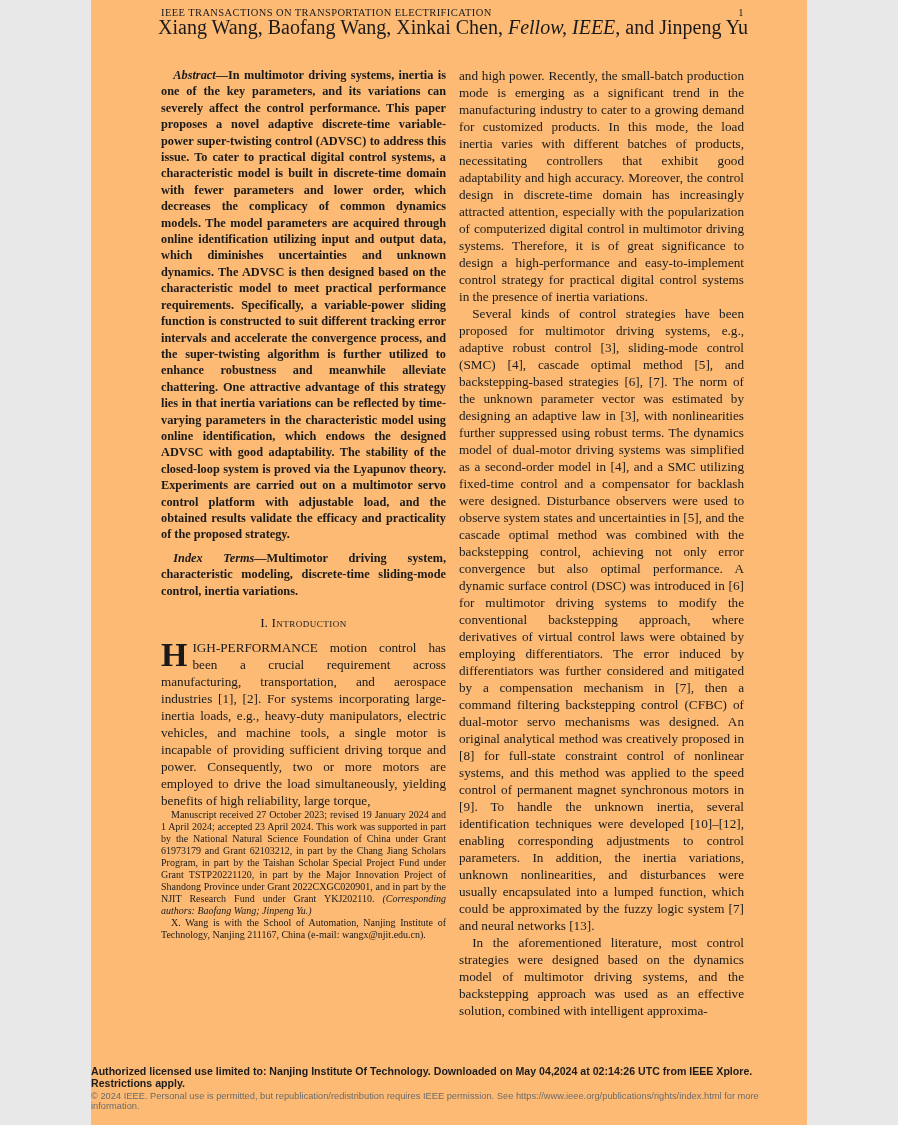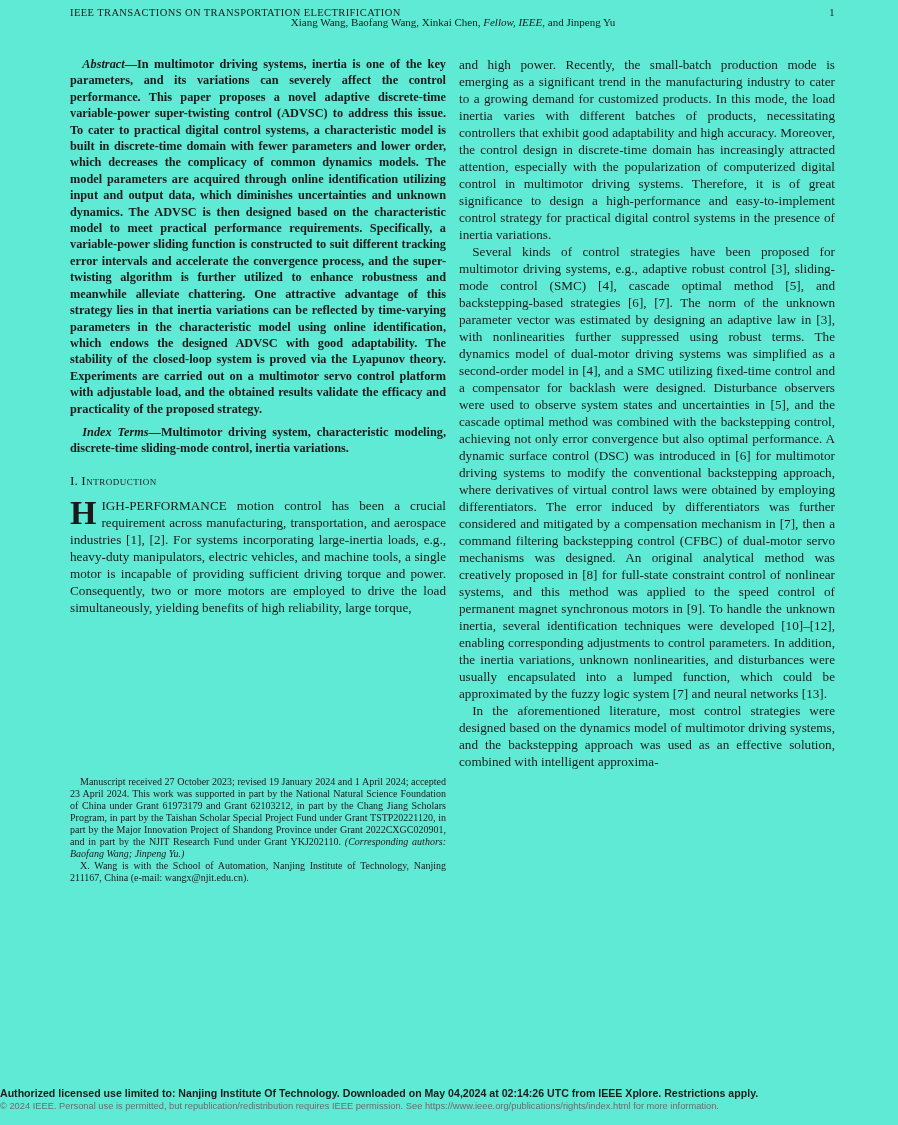--- a/index.html
+++ b/index.html
@@ -1,41 +1,41 @@
 <!DOCTYPE html>
 <html><head>
 <meta charset="utf-8">
 <style>
   html,body{margin:0;padding:0;background:#e8e8e8;}
   .page{
     position:relative;
-    width:898px;height:1125px;
+    width:716px;height:1125px;
     margin:0 auto;
-    background:#5eead4;
+    background:#fdba74;
     color:#1a1a1a;
     font-family:"Liberation Serif","DejaVu Serif",serif;
     box-sizing:border-box;
     overflow:hidden;
   }
   .running-head{
     position:absolute;top:7px;left:70px;right:63px;
     display:flex;justify-content:space-between;
     font-size:10.5px;letter-spacing:.4px;
   }
   .title{
     margin:48px 70px 0 70px;
     text-align:center;
     font-size:29px;
     line-height:1.28;
     font-weight:normal;
   }
   .authors{
     margin-top:16px;
     text-align:center;
-    font-size:11px;
+    font-size:20px;
     padding-left:8px;
   }
   .authors .it{font-style:italic;}
   .columns{
     display:flex;
     margin:28px 63px 0 70px;
     gap:13px;
     height:828px;
   }
   .col{width:376px;box-sizing:border-box;}
@@ -44,20 +44,21 @@
   .abstract,.index-terms{
     font-size:12.3px;
     line-height:16.4px;
     font-weight:bold;
     text-indent:1em;
   }
   .index-terms{margin-top:7px;}
   .lead-label{font-style:italic;}
   .section-head{
     margin-top:16px;
+    text-align:center;
     font-size:13.5px;
     text-indent:0;
   }
   .sc{font-variant:small-caps;letter-spacing:.5px;}
   .body-text{
     font-size:13.2px;
     line-height:17px;
   }
   .intro-p{margin-top:8px;}
   .dropcap{

